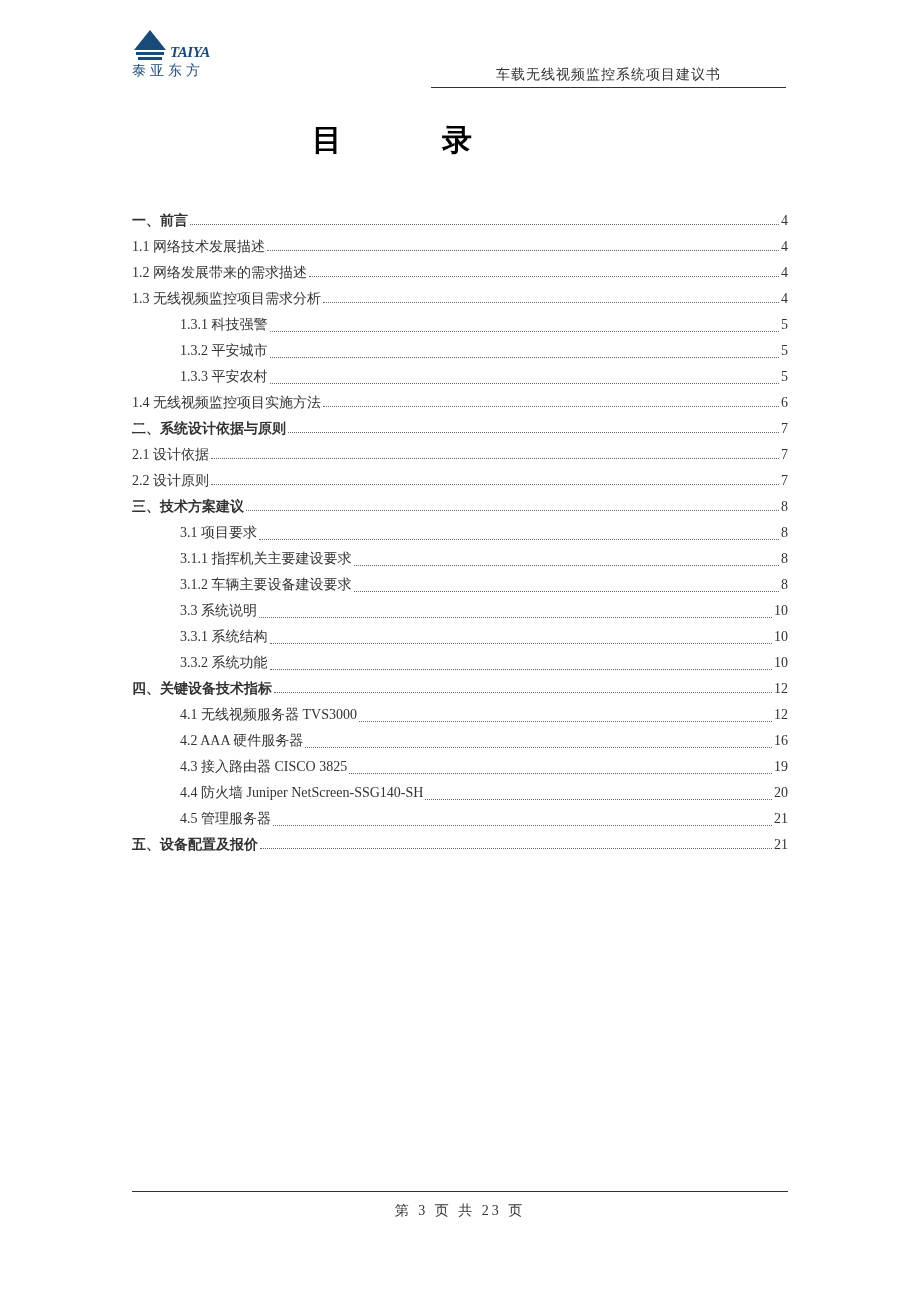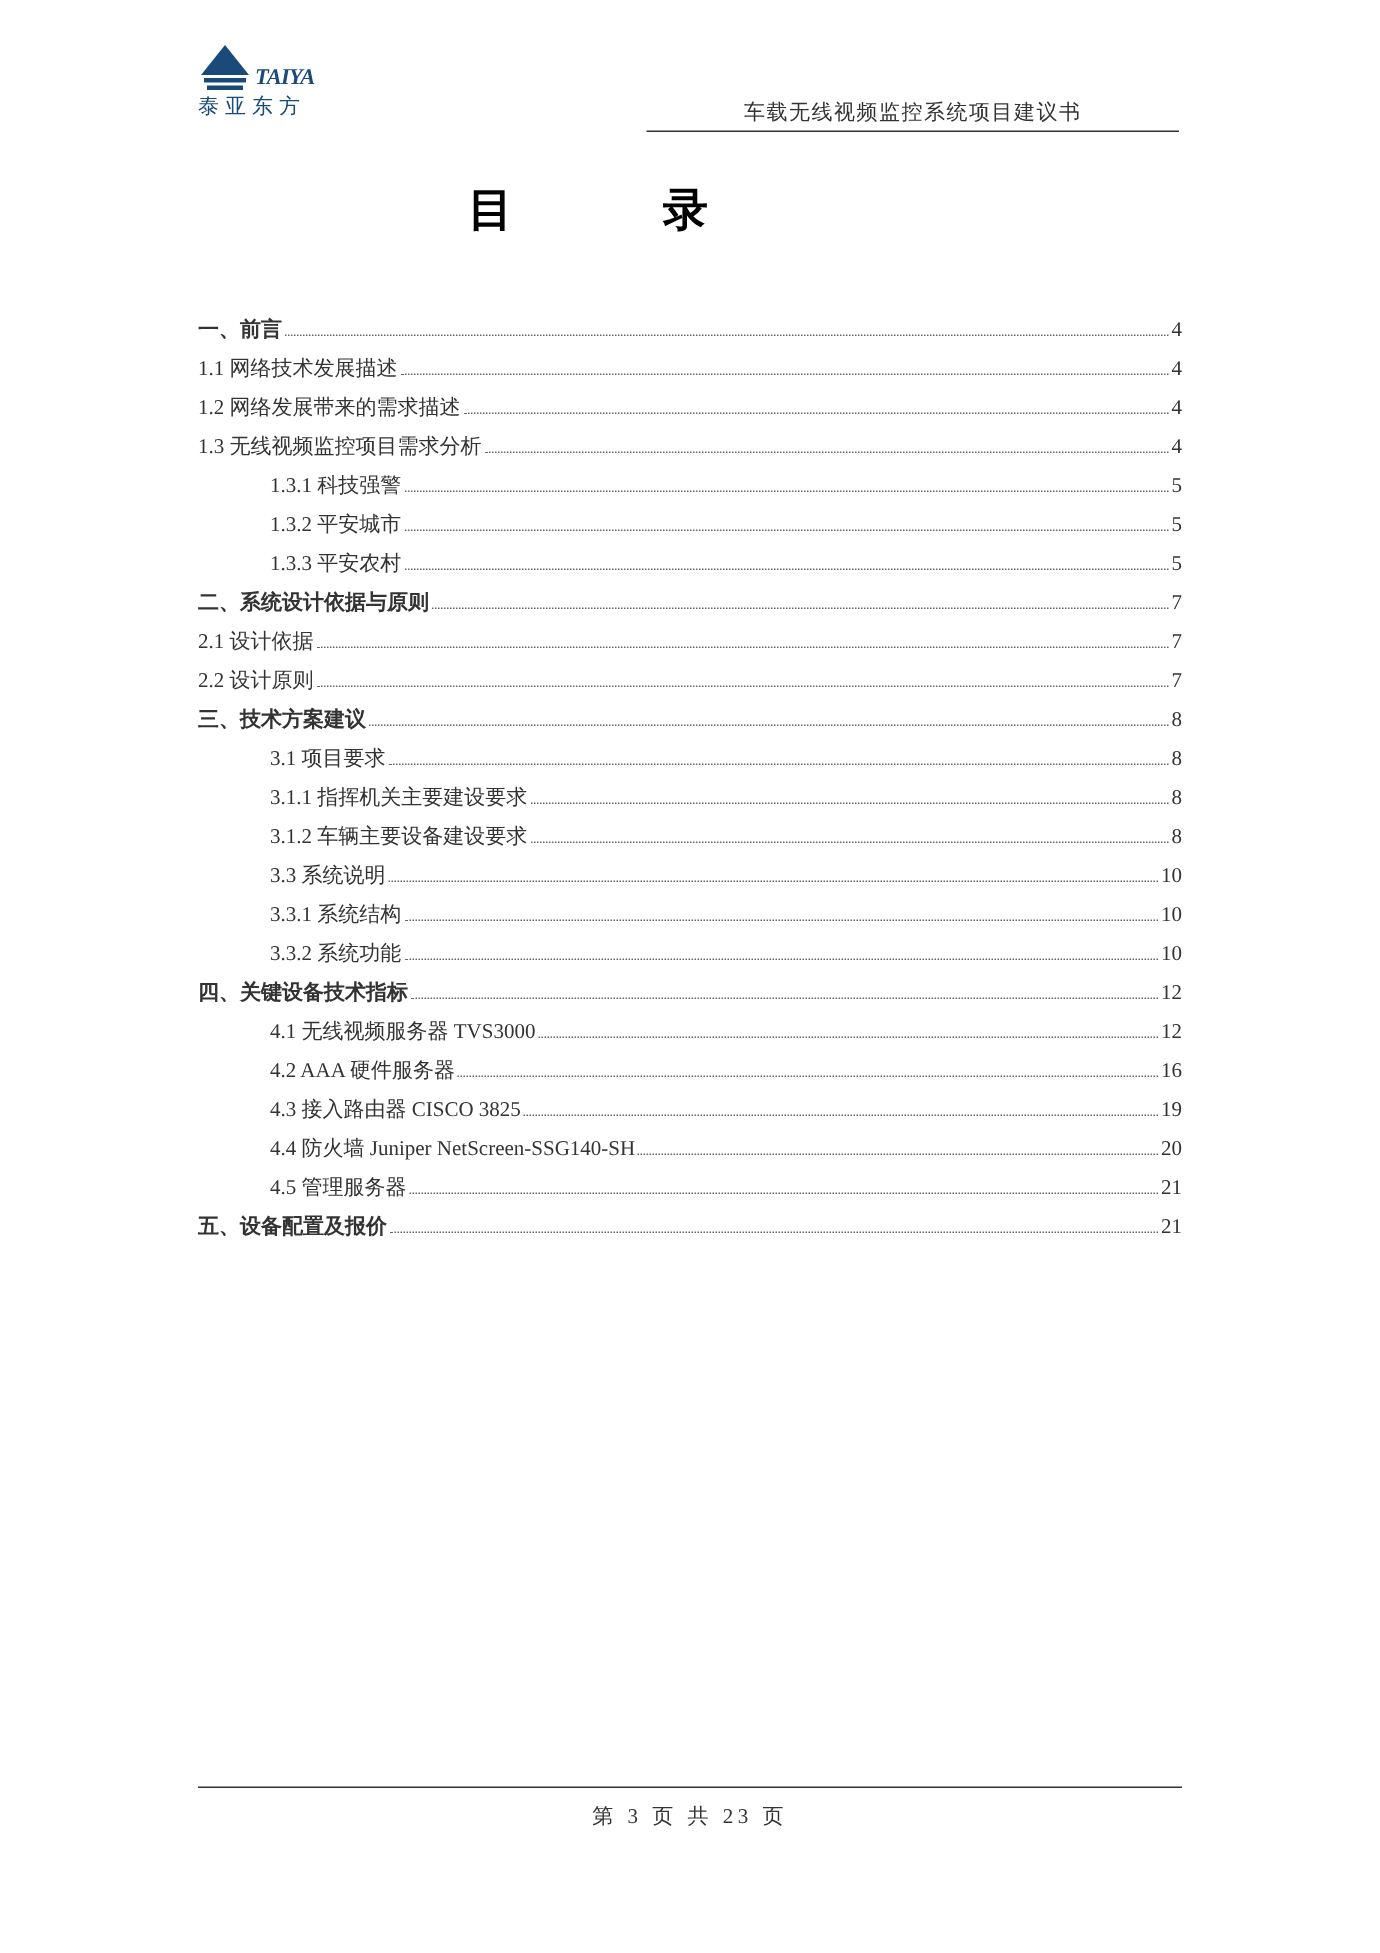--- a/index.html
+++ b/index.html
@@ -76,21 +76,21 @@
       align-items: baseline;
       margin-bottom: 5px;
       font-size: 14px;
       color: #333;
       line-height: 1.5;
     }
     .toc-line .label { white-space: nowrap; }
     .toc-line .dots { flex: 1; border-bottom: 1.5px dotted #666; margin: 0 2px 3px 2px; }
     .toc-line .page { white-space: nowrap; }
     .toc-line.bold .label { font-weight: bold; }
-    .indent-1 { padding-left: 48px; }
+    .indent-1 { padding-left: 48px; align-items: flex-end; }
     .indent-0 { padding-left: 0; }
     .footer-line {
       position: absolute;
       bottom: 110px;
       left: 132px;
       width: 656px;
       border-top: 1.5px solid #333;
     }
     .footer-text {
       position: absolute;
@@ -151,20 +151,25 @@
     <div class="toc-line indent-1">
       <span class="label">1.3.2 平安城市</span>
       <span class="dots"></span>
       <span class="page">5</span>
     </div>
     <div class="toc-line indent-1">
       <span class="label">1.3.3 平安农村</span>
       <span class="dots"></span>
       <span class="page">5</span>
     </div>
+    <div class="toc-line indent-0">
+      <span class="label">1.4 无线视频监控项目实施方法</span>
+      <span class="dots"></span>
+      <span class="page">6</span>
+    </div>
     <div class="toc-line indent-0 bold">
       <span class="label">二、系统设计依据与原则</span>
       <span class="dots"></span>
       <span class="page">7</span>
     </div>
     <div class="toc-line indent-0">
       <span class="label">2.1 设计依据</span>
       <span class="dots"></span>
       <span class="page">7</span>
     </div>

